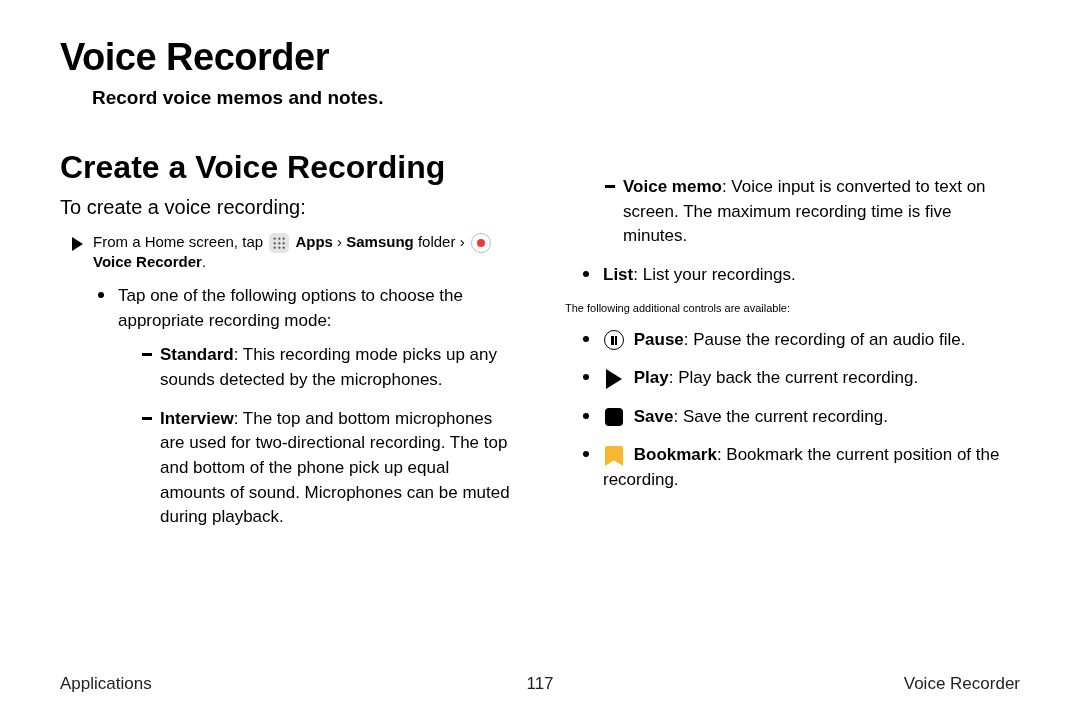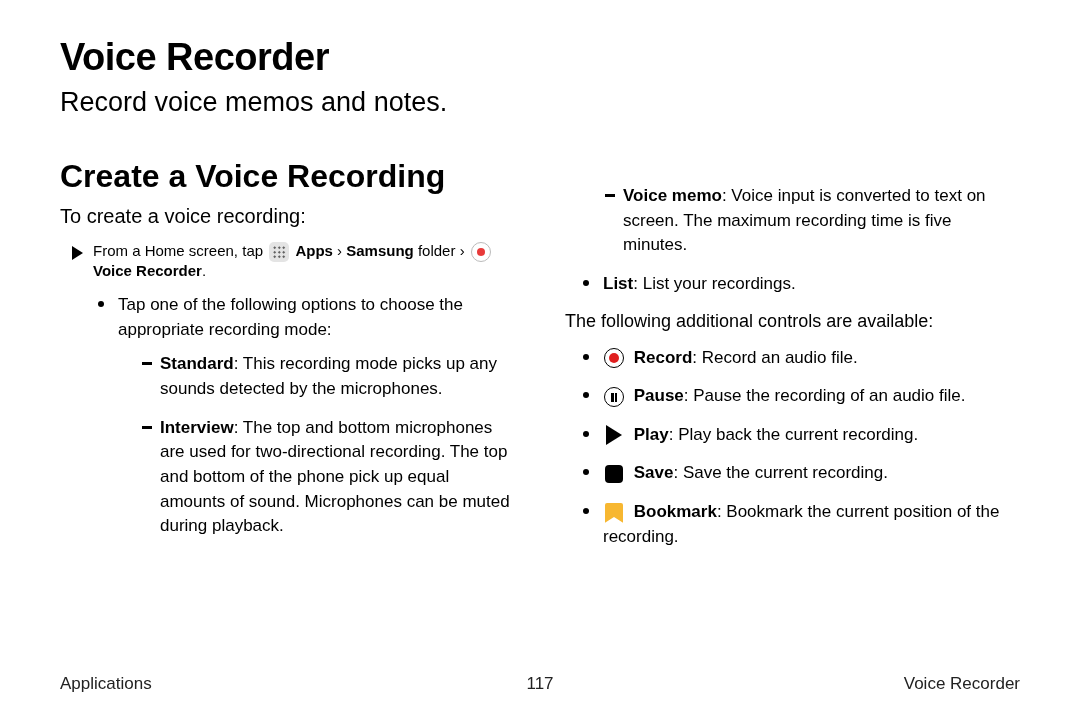--- a/index.html
+++ b/index.html
@@ -11,23 +11,24 @@
     padding: 36px 60px 30px 60px;
     position: relative;
   }
   .title {
     font-size: 38px;
     font-weight: 900;
     letter-spacing: -0.5px;
     margin-bottom: 8px;
   }
   .subtitle {
-    font-size: 27px;
-    font-weight: 400;
+    font-size: 19px;
+    font-weight: 700;
     margin-bottom: 40px;
+    margin-left: 32px;
   }
   .columns {
     display: flex;
     gap: 50px;
   }
   .col { flex: 1; }
   .section-heading {
     font-size: 32px;
     font-weight: 700;
     margin-bottom: 10px;
@@ -115,21 +116,21 @@
     position: relative;
     font-size: 17px;
     line-height: 1.45;
     margin-bottom: 14px;
     padding-left: 20px;
   }
   ul.ctl > li::before {
     content:""; position:absolute; left:0; top:8px;
     width:6px; height:6px; border-radius:50%; background:#000;
   }
-  .para { font-size:18px; margin: 10px 0 14px 0; }
+  .para { font-size:11px; margin: 10px 0 14px 0; }
   .ctl-icon { display:inline-flex; width:22px; height:22px; align-items:center; justify-content:center; vertical-align:middle; margin-right:4px; }
   .rec-icon { width:20px; height:20px; border-radius:50%; border:1.5px solid #000; position:relative; }
   .rec-icon::after { content:""; position:absolute; top:50%; left:50%; width:10px; height:10px; border-radius:50%; background:#e01f1f; transform:translate(-50%,-50%); }
   .pause-icon { width:20px; height:20px; border-radius:50%; border:1.5px solid #000; position:relative; }
   .pause-icon::before, .pause-icon::after { content:""; position:absolute; top:5px; width:2.5px; height:9px; background:#000; }
   .pause-icon::before { left:6px; } .pause-icon::after { right:6px; }
   .play-icon { width:0; height:0; border-top:10px solid transparent; border-bottom:10px solid transparent; border-left:16px solid #000; }
   .save-icon { width:18px; height:18px; background:#000; border-radius:4px; }
   .bookmark-icon { width:18px; height:20px; background:#f7b731; clip-path: polygon(0 0, 100% 0, 100% 100%, 50% 72%, 0 100%); border-radius:2px 2px 0 0; }
   .footer {
@@ -194,26 +195,20 @@
       <li>
         <span class="bold">List</span><span>: List your recordings.</span>
       </li>
     </ul>
 
     <div class="para">The following additional controls are available:</div>
 
     <ul class="ctl">
       <li>
         <span class="ctl-icon">
-            <span class="rec-icon"></span>
-          </span>
-        <span class="bold">Record</span><span>: Record an audio file.</span>
-      </li>
-      <li>
-        <span class="ctl-icon">
             <span class="pause-icon"></span>
           </span>
         <span class="bold">Pause</span><span>: Pause the recording of an audio file.</span>
       </li>
       <li>
         <span class="ctl-icon">
             <span class="play-icon"></span>
           </span>
         <span class="bold">Play</span><span>: Play back the current recording.</span>
       </li>

